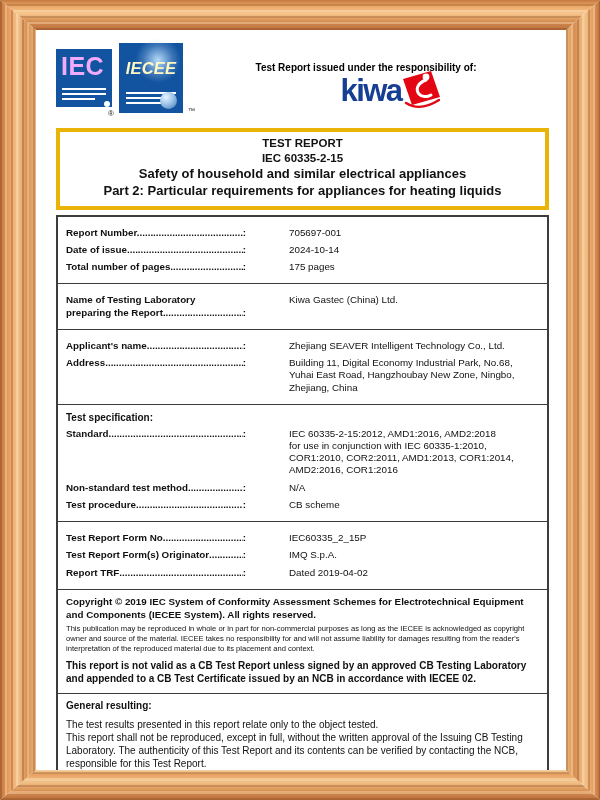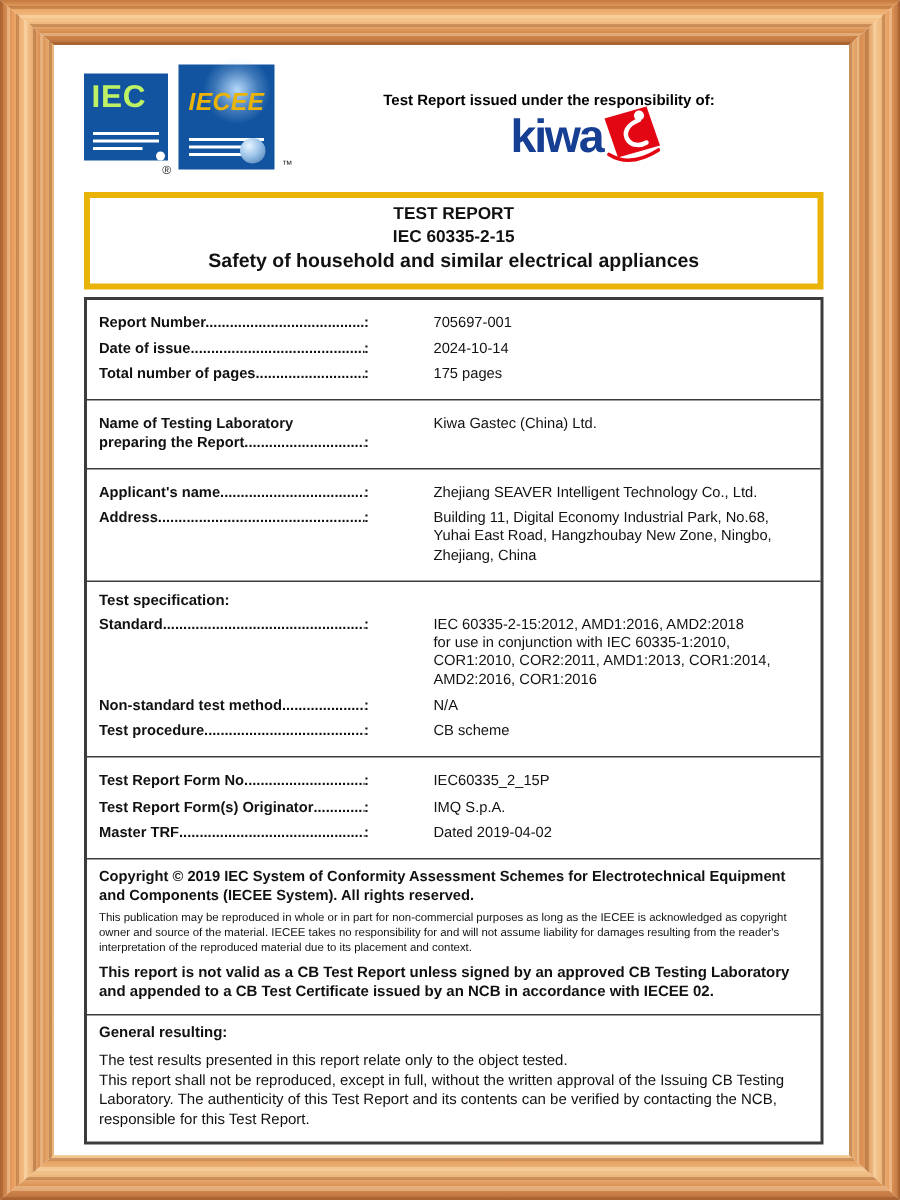--- a/index.html
+++ b/index.html
@@ -30,30 +30,30 @@
     clip-path:polygon(0 30px,100% 0,100% 100%,0 calc(100% - 30px));}
 
   
   .doc{position:absolute;top:30px;left:36px;right:34px;bottom:30px;background:#fff;
        box-shadow:0 0 0 2px #f3d6a8,0 0 0 3px #a9713f,0 0 10px rgba(0,0,0,.25);
        padding:8px 17px 0 20px;box-sizing:border-box;overflow:hidden;z-index:2;}
 
   
   .hdr{display:flex;align-items:flex-start;height:84px;margin-top:2px;}
   .logo-iec{position:relative;width:56px;height:58px;background:#1254a0;margin-top:9px;flex:0 0 auto;}
-  .logo-iec .txt{color:#bef264;font-weight:bold;font-size:21px;line-height:1;padding:5px 0 0 5px;letter-spacing:.5px;}
+  .logo-iec .txt{color:#f0abfc;font-weight:bold;font-size:25px;line-height:1;padding:5px 0 0 5px;letter-spacing:.5px;}
   .logo-iec .bars{position:absolute;left:6px;right:6px;bottom:7px;}
   .logo-iec .bars i{display:block;height:2px;background:#fff;margin-top:3px;}
   .logo-iec .bars i.b3{width:74%;}
   .logo-iec .dot{position:absolute;right:2px;bottom:0;width:6px;height:6px;border-radius:50%;background:#fff;}
   .logo-iec .reg{position:absolute;right:-2px;bottom:-11px;font-size:8px;color:#222;}
   .logo-iecee{position:relative;width:64px;height:70px;background:#1254a0;margin-left:7px;margin-top:3px;flex:0 0 auto;}
   .logo-iecee .glow{position:absolute;top:-6px;left:16px;width:46px;height:46px;border-radius:50%;
       background:radial-gradient(circle,rgba(190,224,255,.95) 0%,rgba(190,224,255,.25) 45%,rgba(190,224,255,0) 70%);}
-  .logo-iecee .txt{position:relative;color:#eab308;font-weight:bold;font-style:italic;font-size:16.5px;text-align:center;margin-top:16px;letter-spacing:.2px;}
+  .logo-iecee .txt{position:relative;color:#fef9c3;font-weight:bold;font-style:italic;font-size:16.5px;text-align:center;margin-top:16px;letter-spacing:.2px;}
   .logo-iecee .bars{position:absolute;left:7px;right:7px;bottom:9px;}
   .logo-iecee .bars i{display:block;height:2px;background:#fff;margin-top:3px;}
   .logo-iecee .ball{position:absolute;right:6px;bottom:4px;width:17px;height:17px;border-radius:50%;
       background:radial-gradient(circle at 35% 30%,#e8f4ff 0%,#9cc4ea 45%,#3f74ae 100%);}
   .logo-iecee .tm{position:absolute;right:-12px;bottom:-1px;font-size:7px;color:#222;}
   .hdr-right{flex:1;text-align:center;padding-top:22px;}
   .issued{font-size:10px;font-weight:bold;color:#000;text-align:center;}
   .kiwa{display:inline-block;position:relative;margin-top:2px;padding-right:34px;margin-left:44px;}
   .kiwa .word{font-size:31px;font-weight:bold;color:#163f94;letter-spacing:-1.5px;line-height:1;}
   .kiwa svg{position:absolute;right:-4px;top:-8px;}
@@ -126,20 +126,21 @@
             <path d="M6 36 q14 9 33 -3" stroke="#e30613" stroke-width="2.4" fill="none" stroke-linecap="round"></path>
           </svg>
         </div>
       </div>
     </div>
 
     <div class="titlebox">
       <div class="t-sm">TEST REPORT</div>
       <div class="t-sm">IEC 60335-2-15</div>
       <div class="t-lg">Safety of household and similar electrical appliances</div>
+      <div class="t-lg">Part 2: Particular requirements for appliances for heating liquids</div>
     </div>
 
     <div class="tbl">
 
       <div class="sec">
         <div class="frow">
           <div class="lcell">
               <span>Report Number.</span>
               <span class="leader"></span>
               <span class="colon"></span>
@@ -240,21 +241,21 @@
         <div class="frow">
           <div class="lcell">
               <span>Test Report Form(s) Originator</span>
               <span class="leader"></span>
               <span class="colon"></span>
             </div>
           <div class="vcell">IMQ S.p.A.</div>
         </div>
         <div class="frow">
           <div class="lcell">
-              <span>Master TRF</span>
+              <span>Report TRF</span>
               <span class="leader"></span>
               <span class="colon"></span>
             </div>
           <div class="vcell">Dated 2019-04-02</div>
         </div>
       </div>
 
       <div class="sec">
         <p class="cp-bold">Copyright © 2019 IEC System of Conformity Assessment Schemes for Electrotechnical Equipment and Components (IECEE System). All rights reserved.</p>
         <p class="cp-small">This publication may be reproduced in whole or in part for non-commercial purposes as long as the IECEE is acknowledged as copyright owner and source of the material. IECEE takes no responsibility for and will not assume liability for damages resulting from the reader's interpretation of the reproduced material due to its placement and context.</p>

